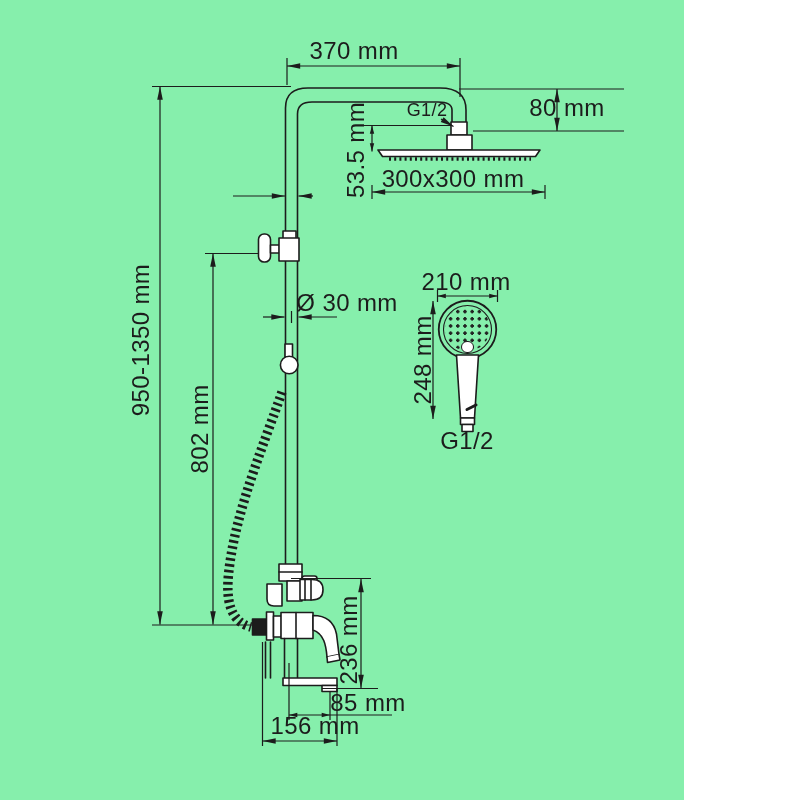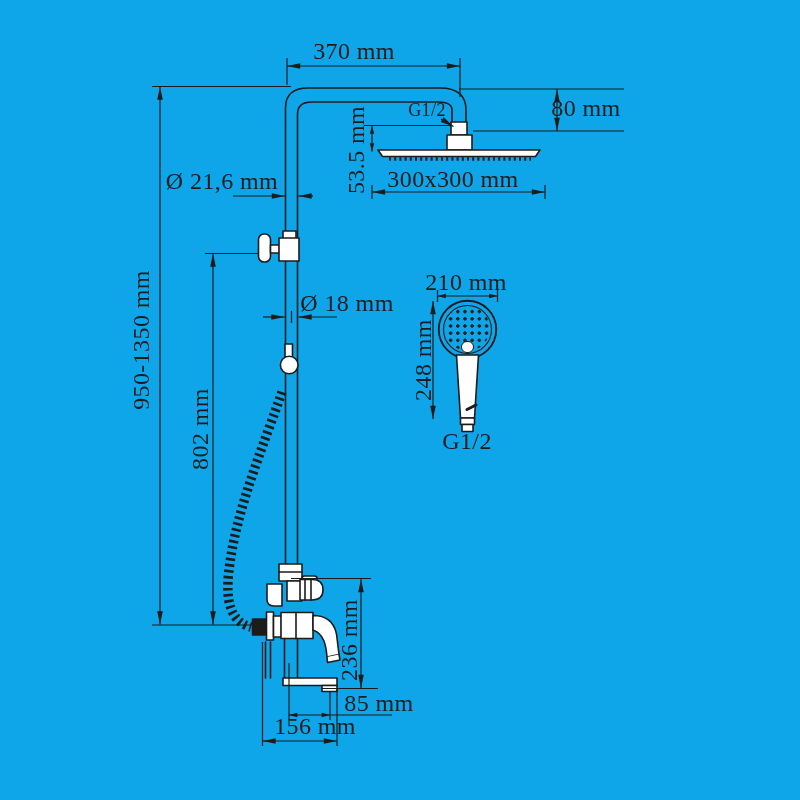--- a/index.html
+++ b/index.html
@@ -1,17 +1,17 @@
 <!DOCTYPE html>
 <html><head>
 <meta charset="utf-8">
 <style>
   html,body{margin:0;padding:0;background:#fff;}
-  .canvas{position:relative;width:800px;height:800px;background:#0ea5e9;
-          font-family:Liberation Serif, serif;overflow:hidden;}
+  .canvas{position:relative;width:684px;height:800px;background:#86efac;
+          font-family:Liberation Sans, sans-serif;overflow:hidden;}
   .canvas svg{position:absolute;left:0;top:0;}
   .lbl{position:absolute;transform:translate(-50%,-50%);font-size:24px;
        letter-spacing:.4px;color:#1c1c1c;white-space:nowrap;line-height:1;}
   .lbl.v{transform:translate(-50%,-50%) rotate(-90deg);}
   .lbl.sm{font-size:18px;}
   .hs-dots{position:absolute;left:445px;top:306px;width:45px;height:45px;
        border-radius:50%;
        background-image:radial-gradient(circle,#222 1.45px,transparent 1.7px);
        background-size:7.2px 7.2px;background-position:2px 2px;}
   .hs-btn{position:absolute;left:461px;top:340.5px;width:12.5px;height:12.5px;
@@ -176,26 +176,25 @@
         <line x1="262.5" y1="741" x2="337" y2="741" marker-start="url(#arw)" marker-end="url(#arw)"></line>
       </g>
     </g>
   </svg>
 
   <div class="hs-btn"></div>
 
   <span class="lbl" style="left:354px;top:51px">370 mm</span>
   <span class="lbl v" style="left:141px;top:340px">950-1350 mm</span>
   <span class="lbl v" style="left:200px;top:429px">802 mm</span>
-  <span class="lbl" style="left:222px;top:181px">Ø 21,6 mm</span>
-  <span class="lbl" style="left:347px;top:303px">Ø 18 mm</span>
+  <span class="lbl" style="left:347px;top:303px">Ø 30 mm</span>
   <span class="lbl sm" style="left:427px;top:110px">G1/2</span>
-  <span class="lbl" style="left:586px;top:108px">80 mm</span>
+  <span class="lbl" style="left:567px;top:108px">80 mm</span>
   <span class="lbl v" style="left:356px;top:150px">53.5 mm</span>
   <span class="lbl" style="left:453px;top:179px">300x300 mm</span>
   <span class="lbl" style="left:466px;top:282px">210 mm</span>
   <span class="lbl v" style="left:423px;top:360px">248 mm</span>
   <span class="lbl" style="left:467px;top:441px">G1/2</span>
   <span class="lbl v" style="left:349px;top:640px">236 mm</span>
-  <span class="lbl" style="left:379px;top:703px">85 mm</span>
+  <span class="lbl" style="left:368px;top:703px">85 mm</span>
   <span class="lbl" style="left:315px;top:726px">156 mm</span>
 
 </div>
 
 </body></html>

